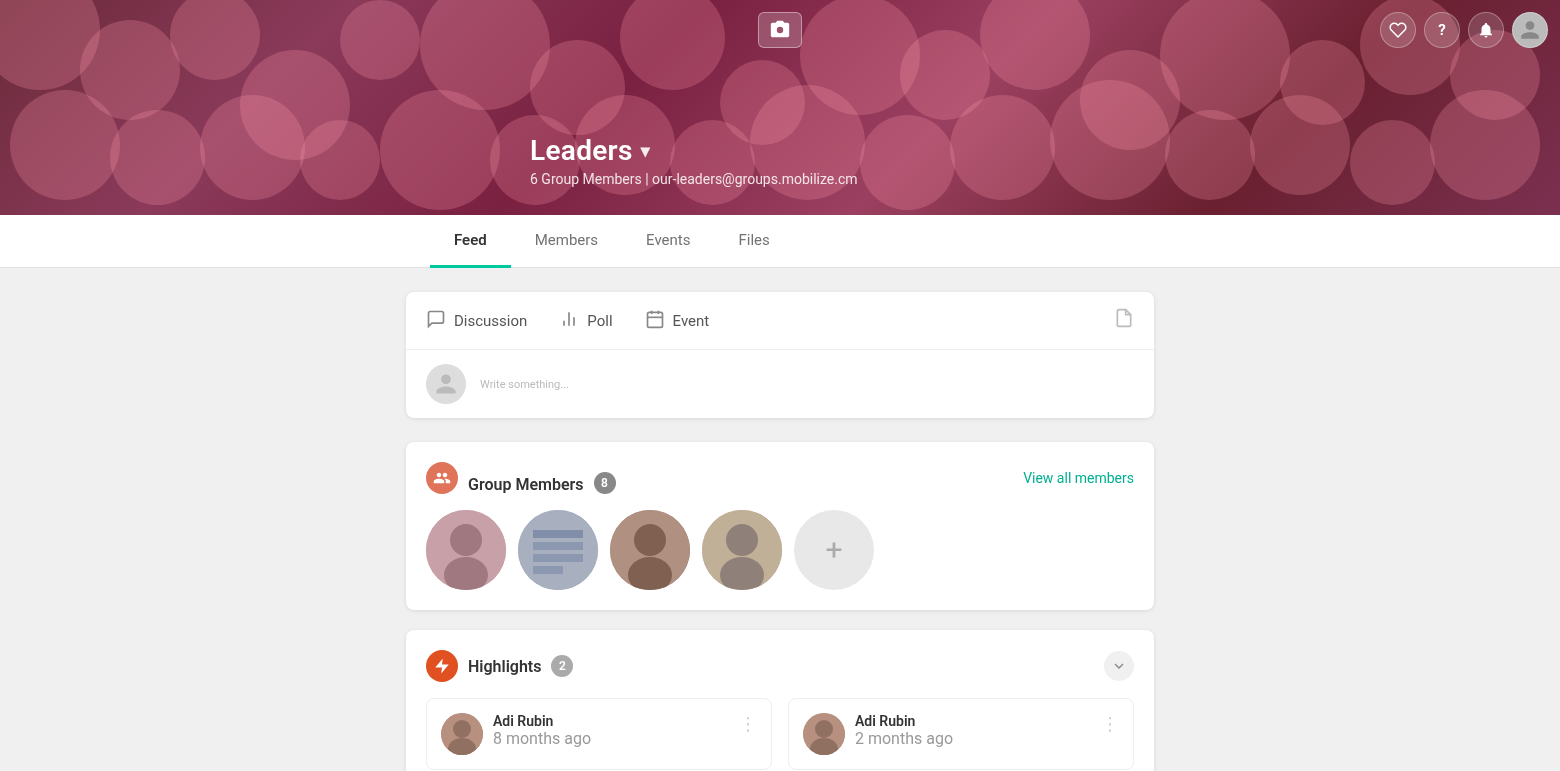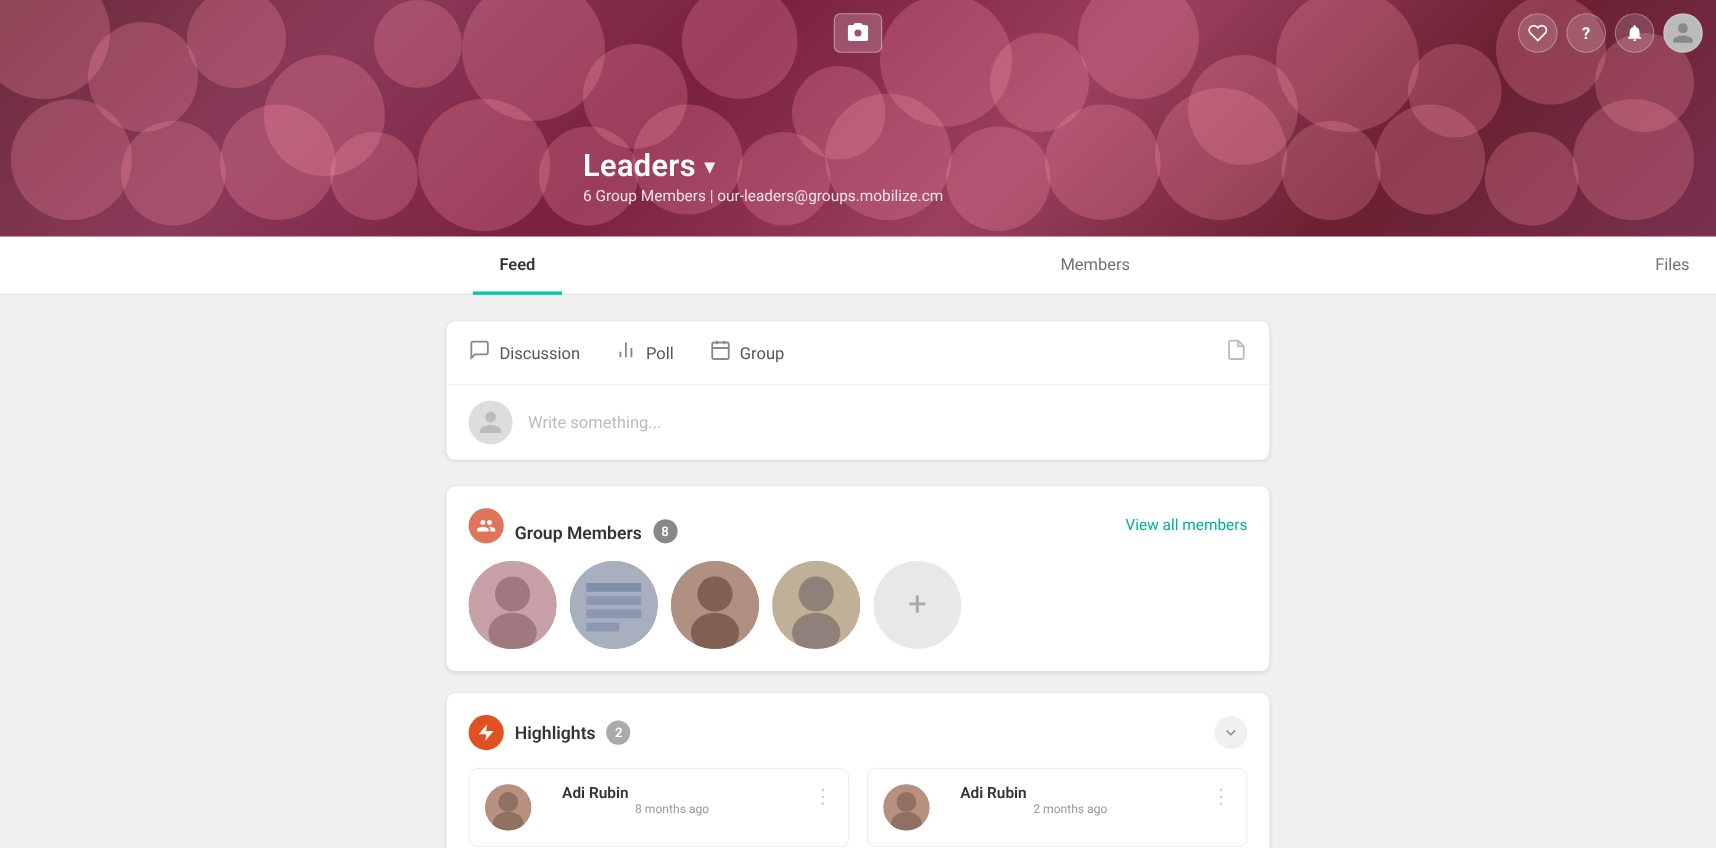--- a/index.html
+++ b/index.html
@@ -95,21 +95,20 @@
       margin-top: 4px;
     }
 
     
     .nav-tabs {
       background: white;
       display: flex;
       gap: 0;
       padding: 0 0 0 430px;
       border-bottom: 1px solid #e0e0e0;
-      justify-content: space-between;
     }
     .nav-tab {
       padding: 16px 24px;
       font-size: 15px;
       color: #737373;
       cursor: pointer;
       border-bottom: 3px solid transparent;
       margin-bottom: -1px;
       text-decoration: none;
     }
@@ -168,21 +167,21 @@
       height: 40px;
       border-radius: 50%;
       background: #ddd;
       display: flex; align-items: center; justify-content: center;
       color: #aaa;
       font-size: 20px;
       flex-shrink: 0;
     }
     .composer-placeholder {
       color: #bbb;
-      font-size: 15px;
+      font-size: 11px;
       cursor: text;
     }
 
     
     .section {
       background: white;
       border-radius: 8px;
       box-shadow: 0 1px 4px rgba(0,0,0,0.1);
       padding: 20px;
       margin-bottom: 20px;
@@ -298,42 +297,41 @@
       gap: 16px;
     }
     .highlight-card {
       border: 1px solid #eee;
       border-radius: 8px;
       padding: 14px;
     }
     .highlight-user {
       display: flex;
       align-items: flex-start;
-      gap: 28px;
+      gap: 10px;
     }
     .highlight-avatar {
       width: 42px;
       height: 42px;
       border-radius: 50%;
       background: linear-gradient(135deg, #c0a090, #a08070);
       flex-shrink: 0;
       overflow: hidden;
     }
     .highlight-info {
       flex: 1;
     }
     .highlight-name {
       font-weight: 600;
       font-size: 14px;
       color: #333;
     }
     .highlight-time {
-      font-size: 11px;
+      font-size: 16px;
       color: #999;
-      text-align: center;
     }
     .highlight-menu {
       color: #ccc;
       cursor: pointer;
       font-size: 18px;
       margin-left: auto;
     }
 
     
     .avatar-svg { width: 100%; height: 100%; }
@@ -450,20 +448,21 @@
       <span>Leaders</span>
       <span class="chevron">▾</span>
     </div>
     <div class="group-meta">6 Group Members  |  our-leaders@groups.mobilize.cm</div>
   </div>
 </div>
 
 <div class="nav-tabs">
   <a class="nav-tab active">Feed</a>
   <a class="nav-tab">Members</a>
+  <a class="nav-tab">Events</a>
   <a class="nav-tab">Files</a>
 </div>
 
 <div class="main-content">
 
   <div class="post-composer">
     <div class="composer-tabs">
       <div class="composer-tab">
         <span class="composer-tab-icon">
           <svg width="20" height="20" viewBox="0 0 24 24" fill="none" stroke="#888" stroke-width="2">
@@ -484,21 +483,21 @@
       </div>
       <div class="composer-tab">
         <span class="composer-tab-icon">
           <svg width="20" height="20" viewBox="0 0 24 24" fill="none" stroke="#888" stroke-width="2">
             <rect x="3" y="4" width="18" height="18" rx="2" ry="2"></rect>
               <line x1="16" y1="2" x2="16" y2="6"></line>
               <line x1="8" y1="2" x2="8" y2="6"></line>
               <line x1="3" y1="10" x2="21" y2="10"></line>
           </svg>
         </span>
-        <span>Group</span>
+        <span>Event</span>
       </div>
       <div class="composer-file-icon">
         <svg width="20" height="20" viewBox="0 0 24 24" fill="none" stroke="#bbb" stroke-width="2">
           <path d="M14 2H6a2 2 0 0 0-2 2v16a2 2 0 0 0 2 2h12a2 2 0 0 0 2-2V8z"></path>
             <polyline points="14 2 14 8 20 8"></polyline>
         </svg>
       </div>
     </div>
     <div class="composer-input-area">
       <div class="user-avatar-small">

